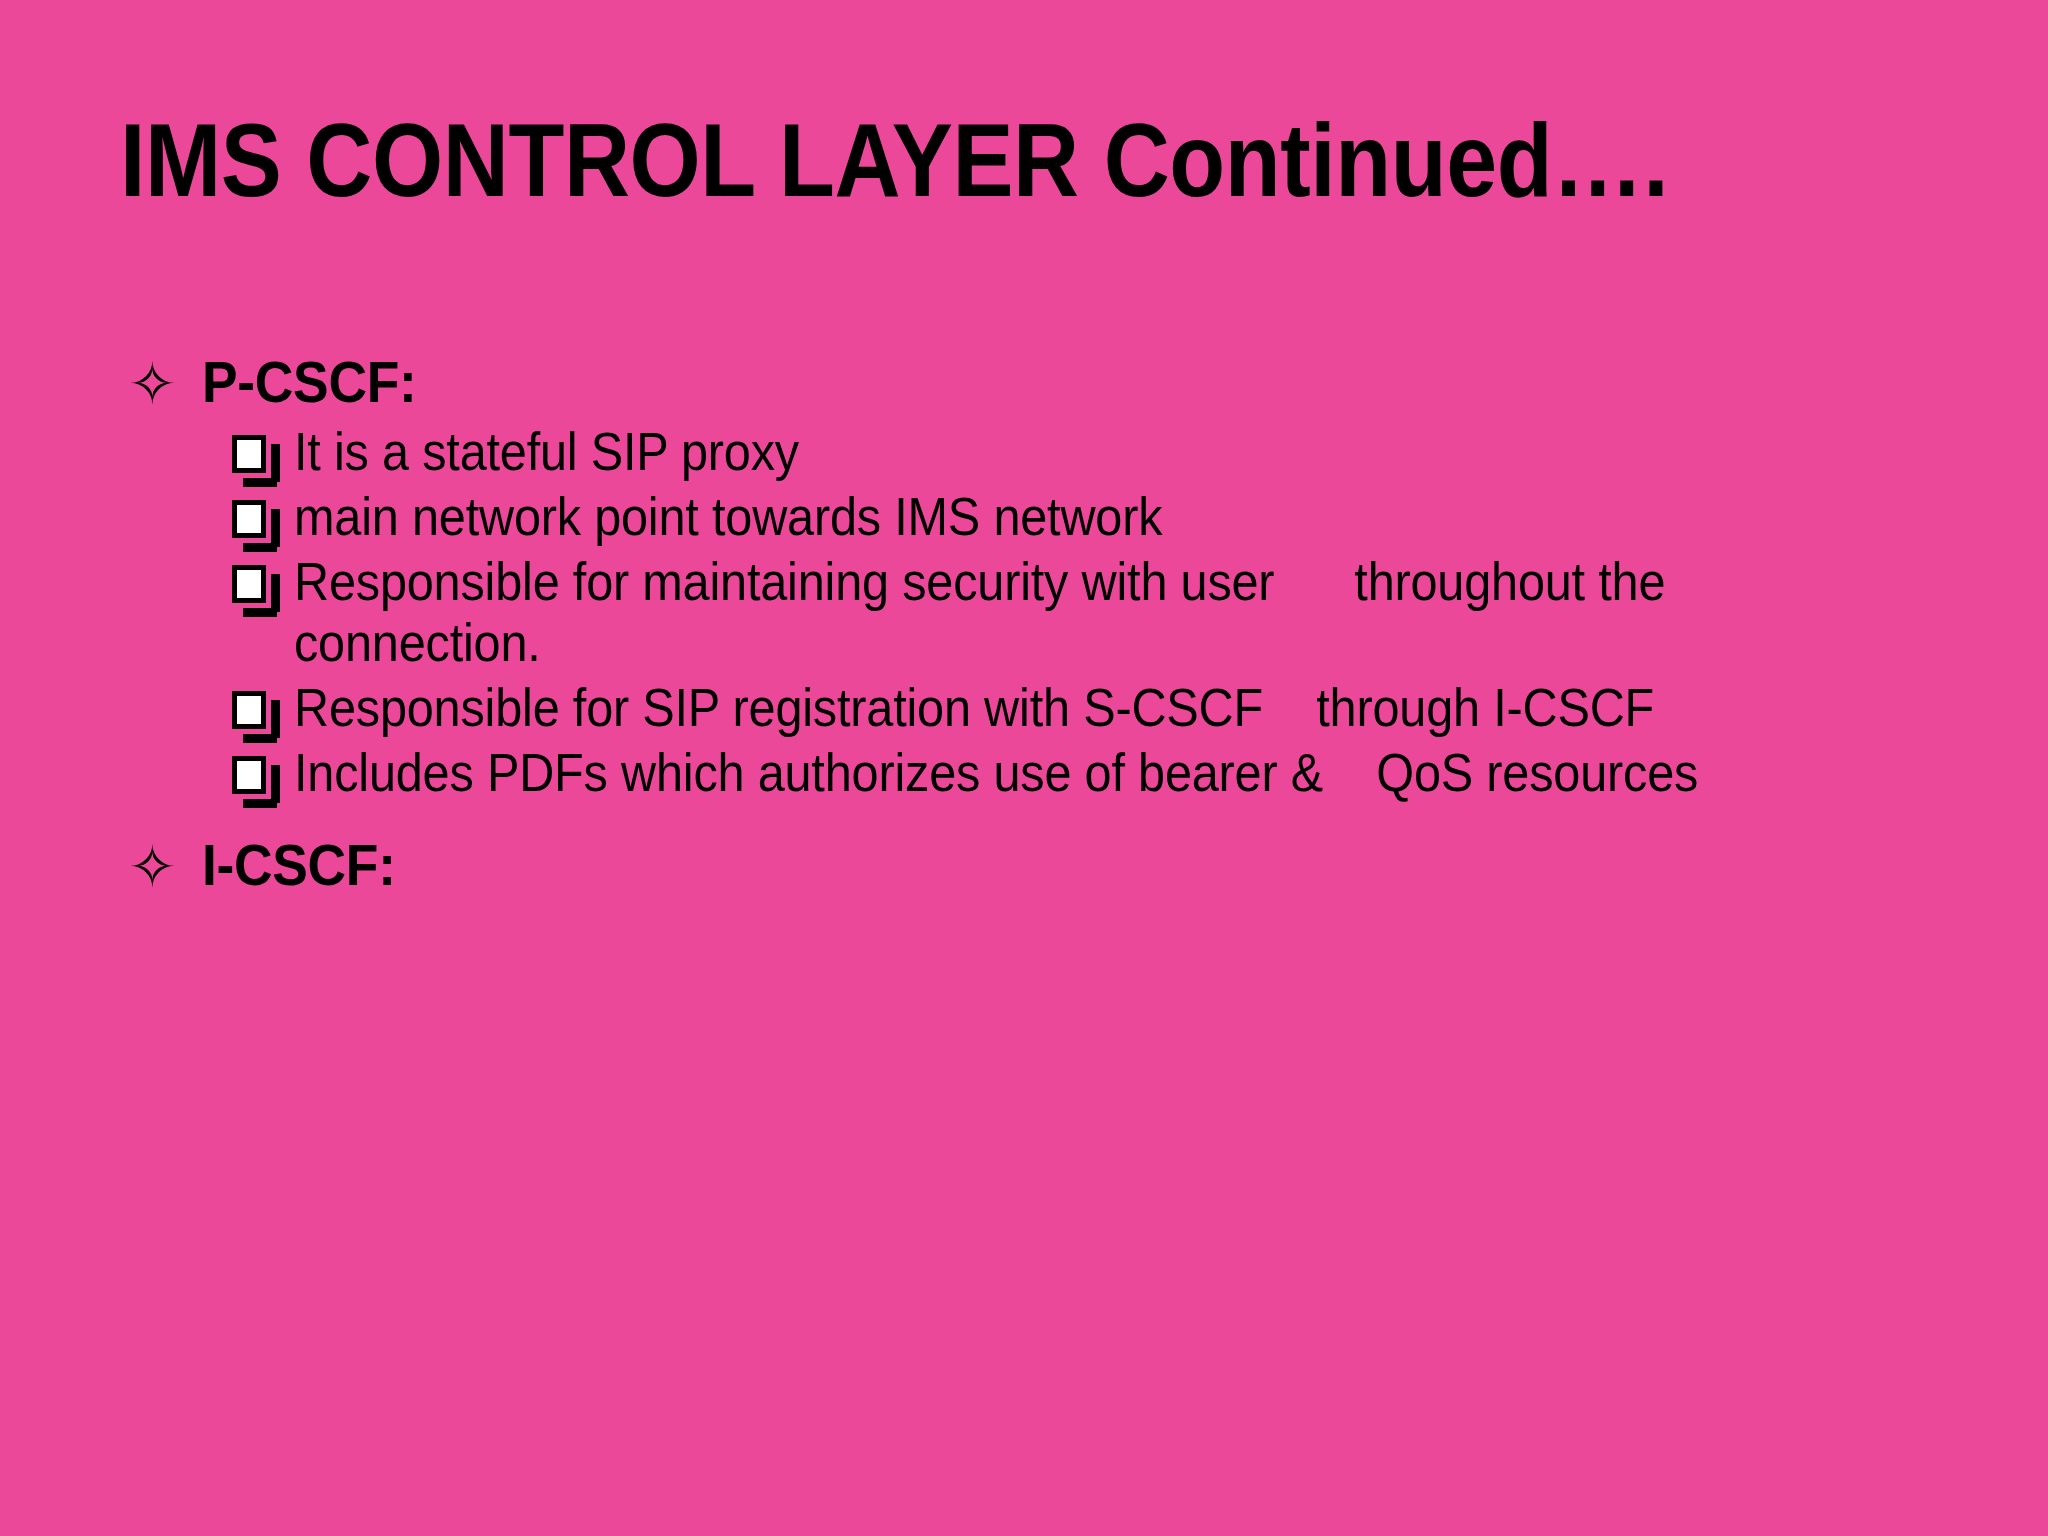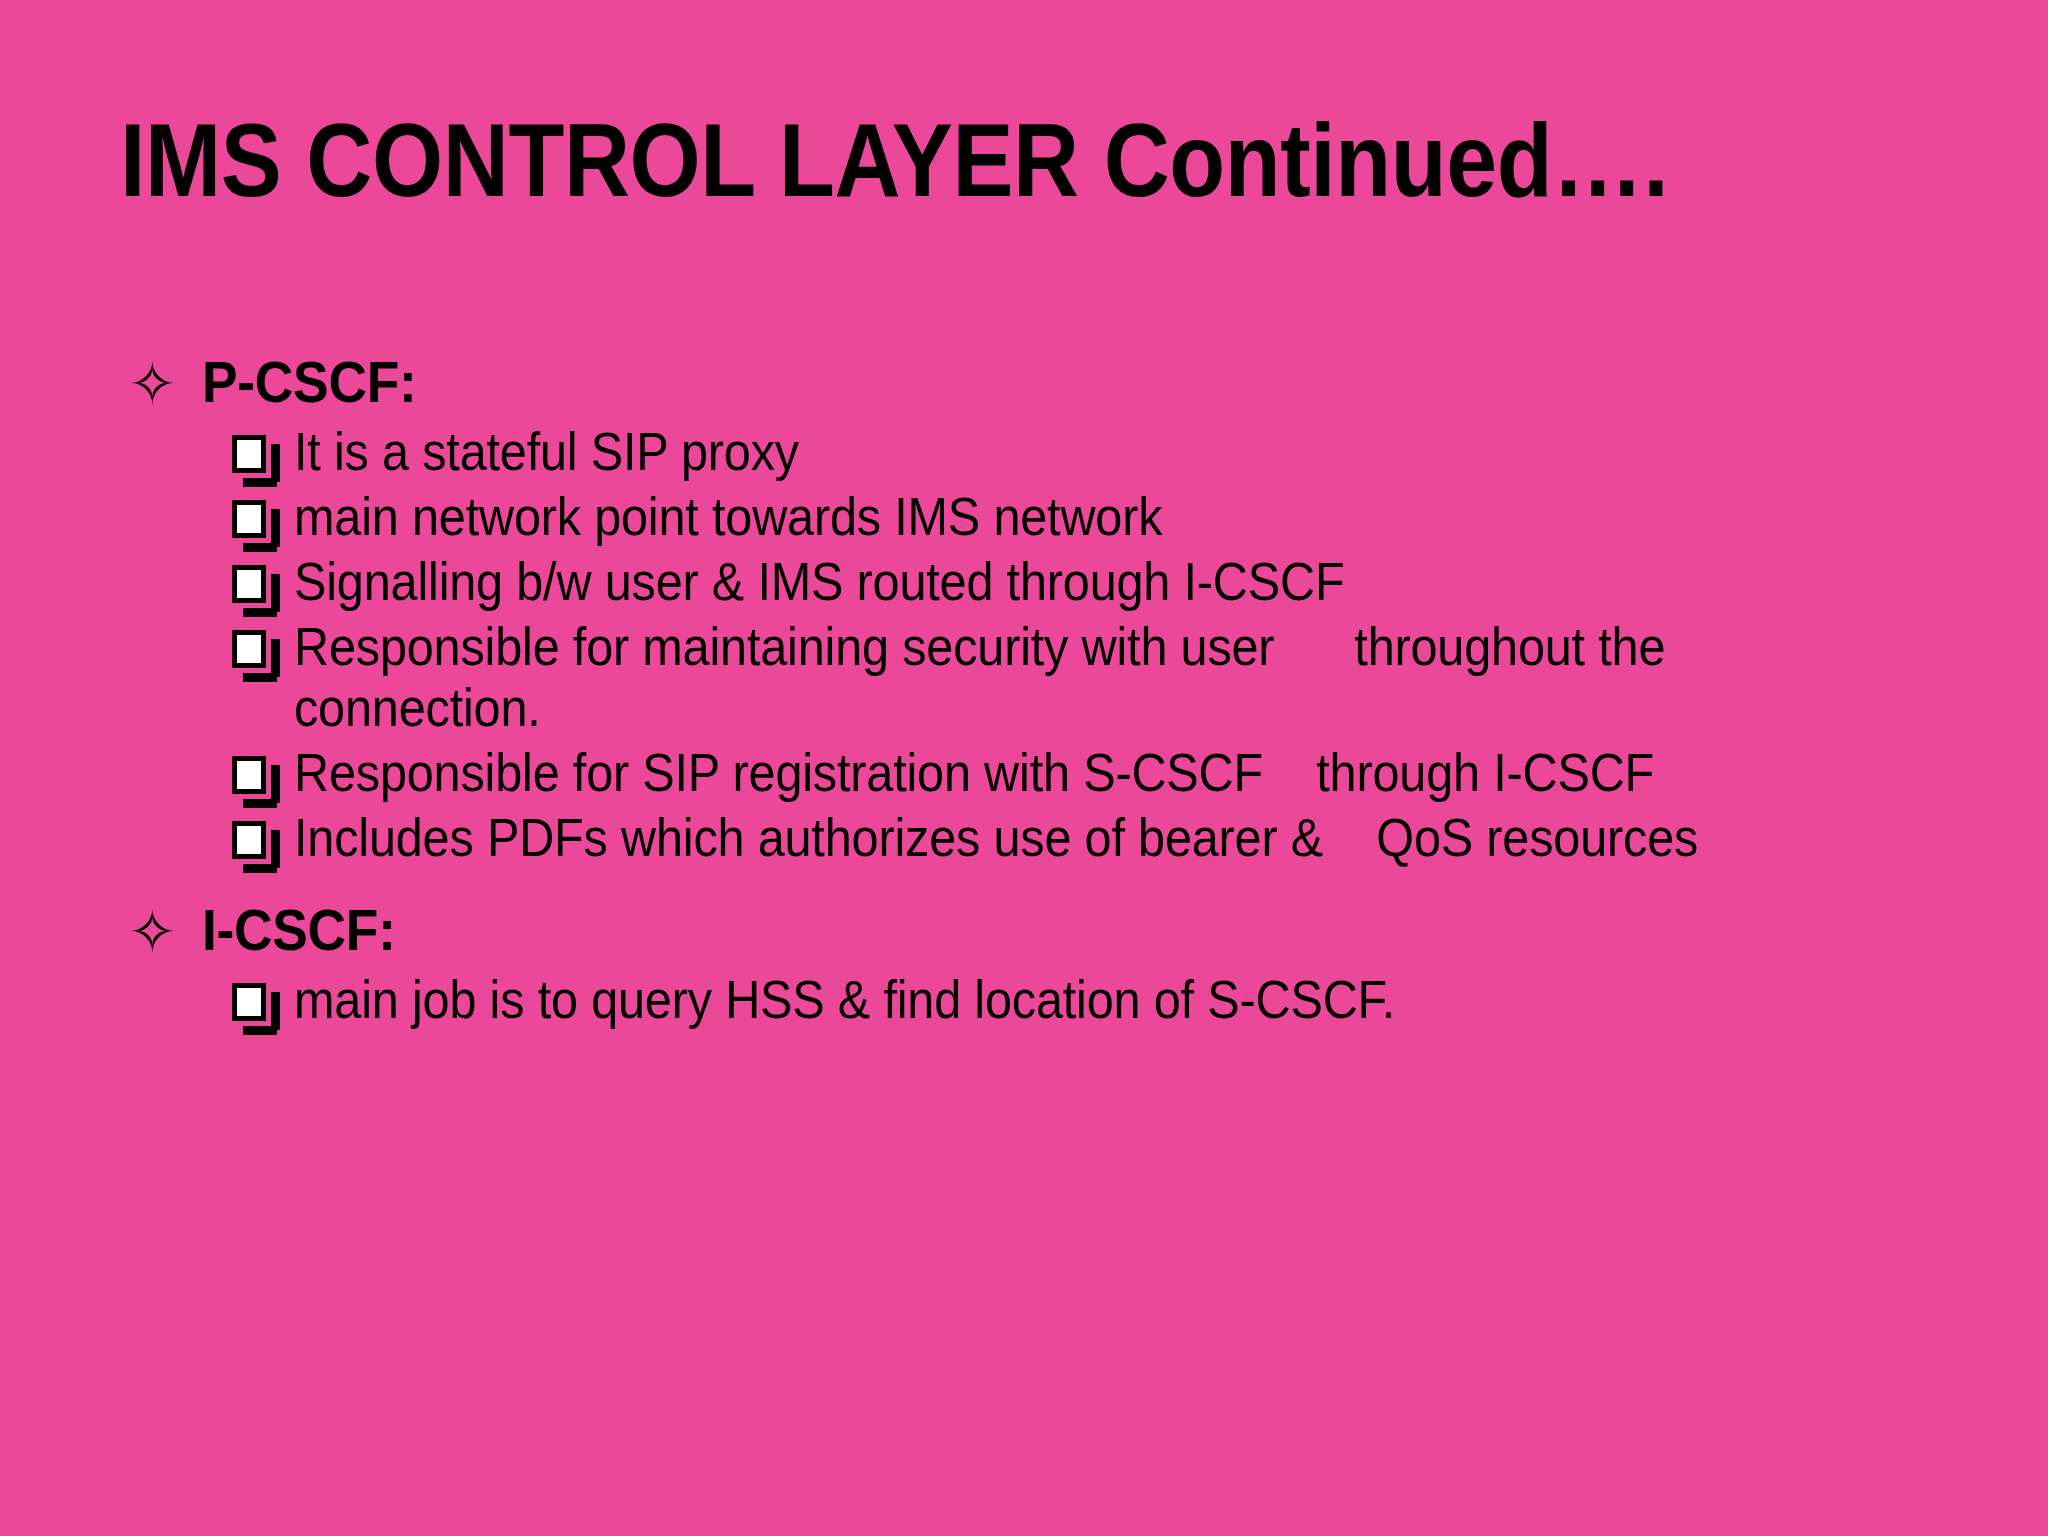--- a/index.html
+++ b/index.html
@@ -161,26 +161,20 @@
       <span class="lvl2-text">It is a stateful SIP proxy</span>
     </div>
 
     <div class="lvl2">
       <span class="bullet-square">
           <span class="sq"></span>
         </span>
       <span class="lvl2-text">main network point towards IMS network</span>
     </div>
 
-    <div class="lvl2">
-      <span class="bullet-square">
-          <span class="sq"></span>
-        </span>
-      <span class="lvl2-text">Signalling b/w user &amp; IMS routed through I-CSCF</span>
-    </div>
 
     <div class="lvl2">
       <span class="bullet-square">
           <span class="sq"></span>
         </span>
       <span class="lvl2-text">Responsible for maintaining security with user      throughout the connection.</span>
     </div>
 
     <div class="lvl2">
       <span class="bullet-square">
@@ -195,21 +189,15 @@
         </span>
       <span class="lvl2-text">Includes PDFs which authorizes use of bearer &amp;    QoS resources</span>
     </div>
 
     <div class="lvl1" style="margin-top:30px;">
       <span class="bullet-star">✧</span>
       <span class="lvl1-text">I-CSCF:</span>
     </div>
 
 
-    <div class="lvl2">
-      <span class="bullet-square">
-          <span class="sq"></span>
-        </span>
-      <span class="lvl2-text">main job is to query HSS &amp; find location of S-CSCF.</span>
-    </div>
 
   </div>
 </div>
 
 </body></html>

